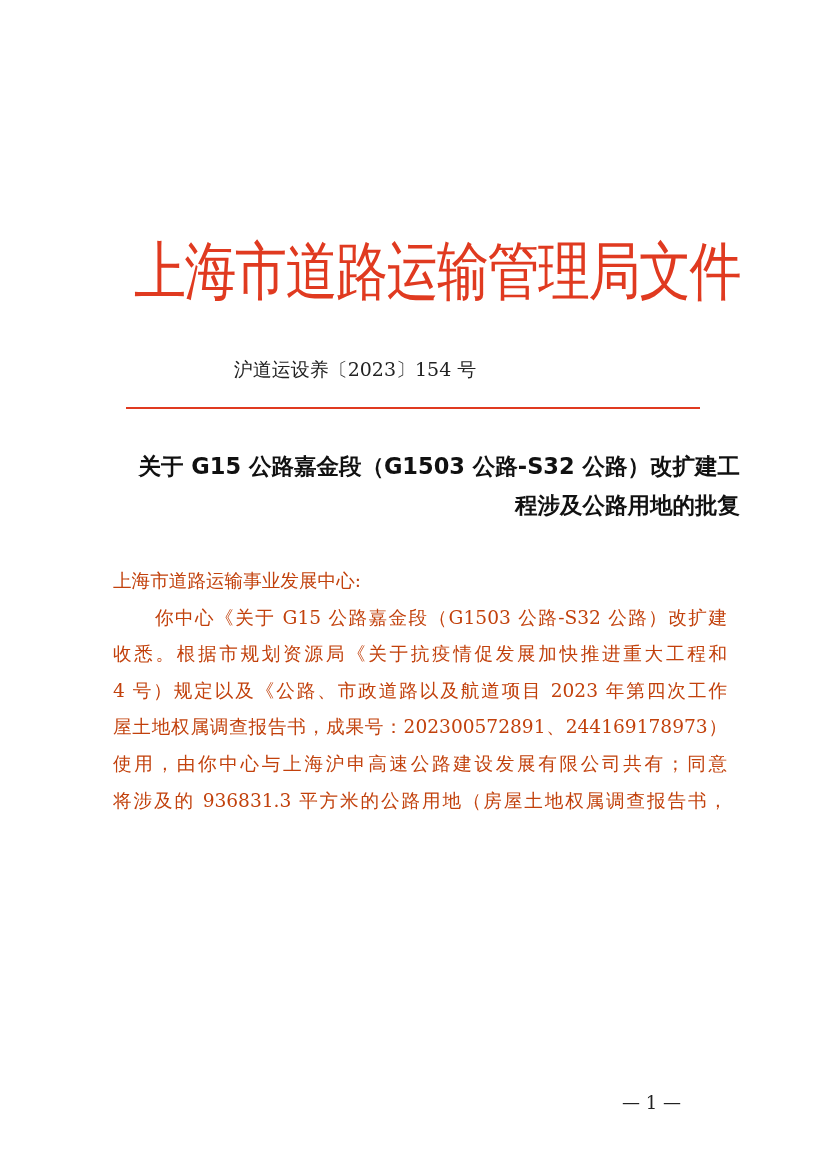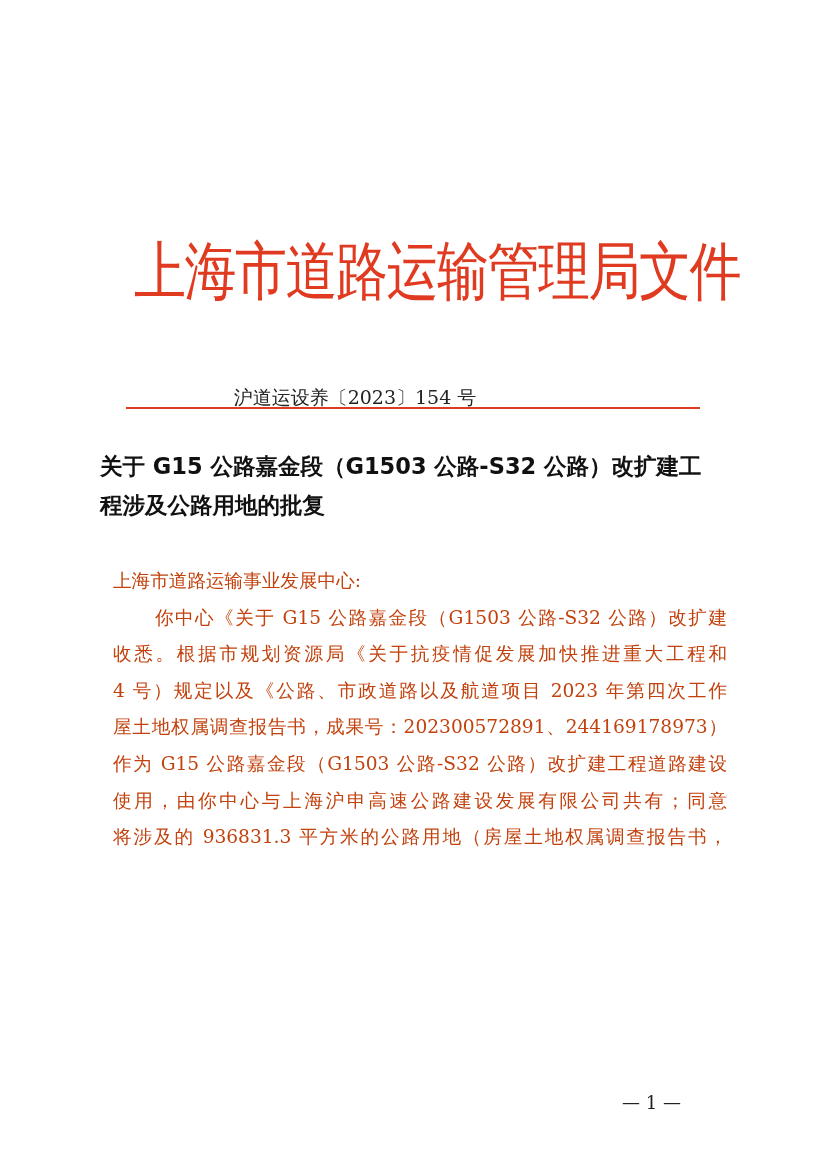--- a/index.html
+++ b/index.html
@@ -31,36 +31,35 @@
     }
     .doc-number {
       position: absolute;
       left: 0;
       width: 710px;
       top: 355px;
       text-align: center;
       font-size: 19px;
       line-height: 28px;
       color: #222;
-      margin-top: 28px;
     }
     .red-rule {
       position: absolute;
       left: 126px;
       top: 407px;
       width: 574px;
       height: 2px;
       background: #e03a20;
     }
     .doc-subject {
       position: absolute;
       left: 100px;
       width: 640px;
       top: 447px;
-      text-align: left;
+      text-align: right;
       font-family: "DejaVu Sans", "Liberation Sans", sans-serif;
       font-weight: bold;
       font-size: 22.5px;
       line-height: 39px;
       color: #111;
     }
     .doc-subject .line { display: block; white-space: nowrap; }
     .body-text {
       position: absolute;
       left: 113px;
@@ -101,18 +100,17 @@
   <span class="line">关于 G15 公路嘉金段（G1503 公路-S32 公路）改扩建工</span>
   <span class="line">程涉及公路用地的批复</span>
 </div>
 
 <div class="body-text">
   <span class="line salutation">上海市道路运输事业发展中心:</span>
   <span class="line indent">你中心《关于 G15 公路嘉金段（G1503 公路-S32 公路）改扩建</span>
   <span class="line">收悉。根据市规划资源局《关于抗疫情促发展加快推进重大工程和</span>
   <span class="line">4 号）规定以及《公路、市政道路以及航道项目 2023 年第四次工作</span>
   <span class="line">屋土地权属调查报告书，成果号：202300572891、244169178973）</span>
-  <span class="line">作为 G15 公路嘉金段（G1503 公路-S32 公路）改扩建工程道路建设</span>
   <span class="line">使用，由你中心与上海沪申高速公路建设发展有限公司共有；同意</span>
   <span class="line">将涉及的 936831.3 平方米的公路用地（房屋土地权属调查报告书，</span>
 </div>
 
 <div class="page-footer">— 1 —</div>
 
 </body></html>

